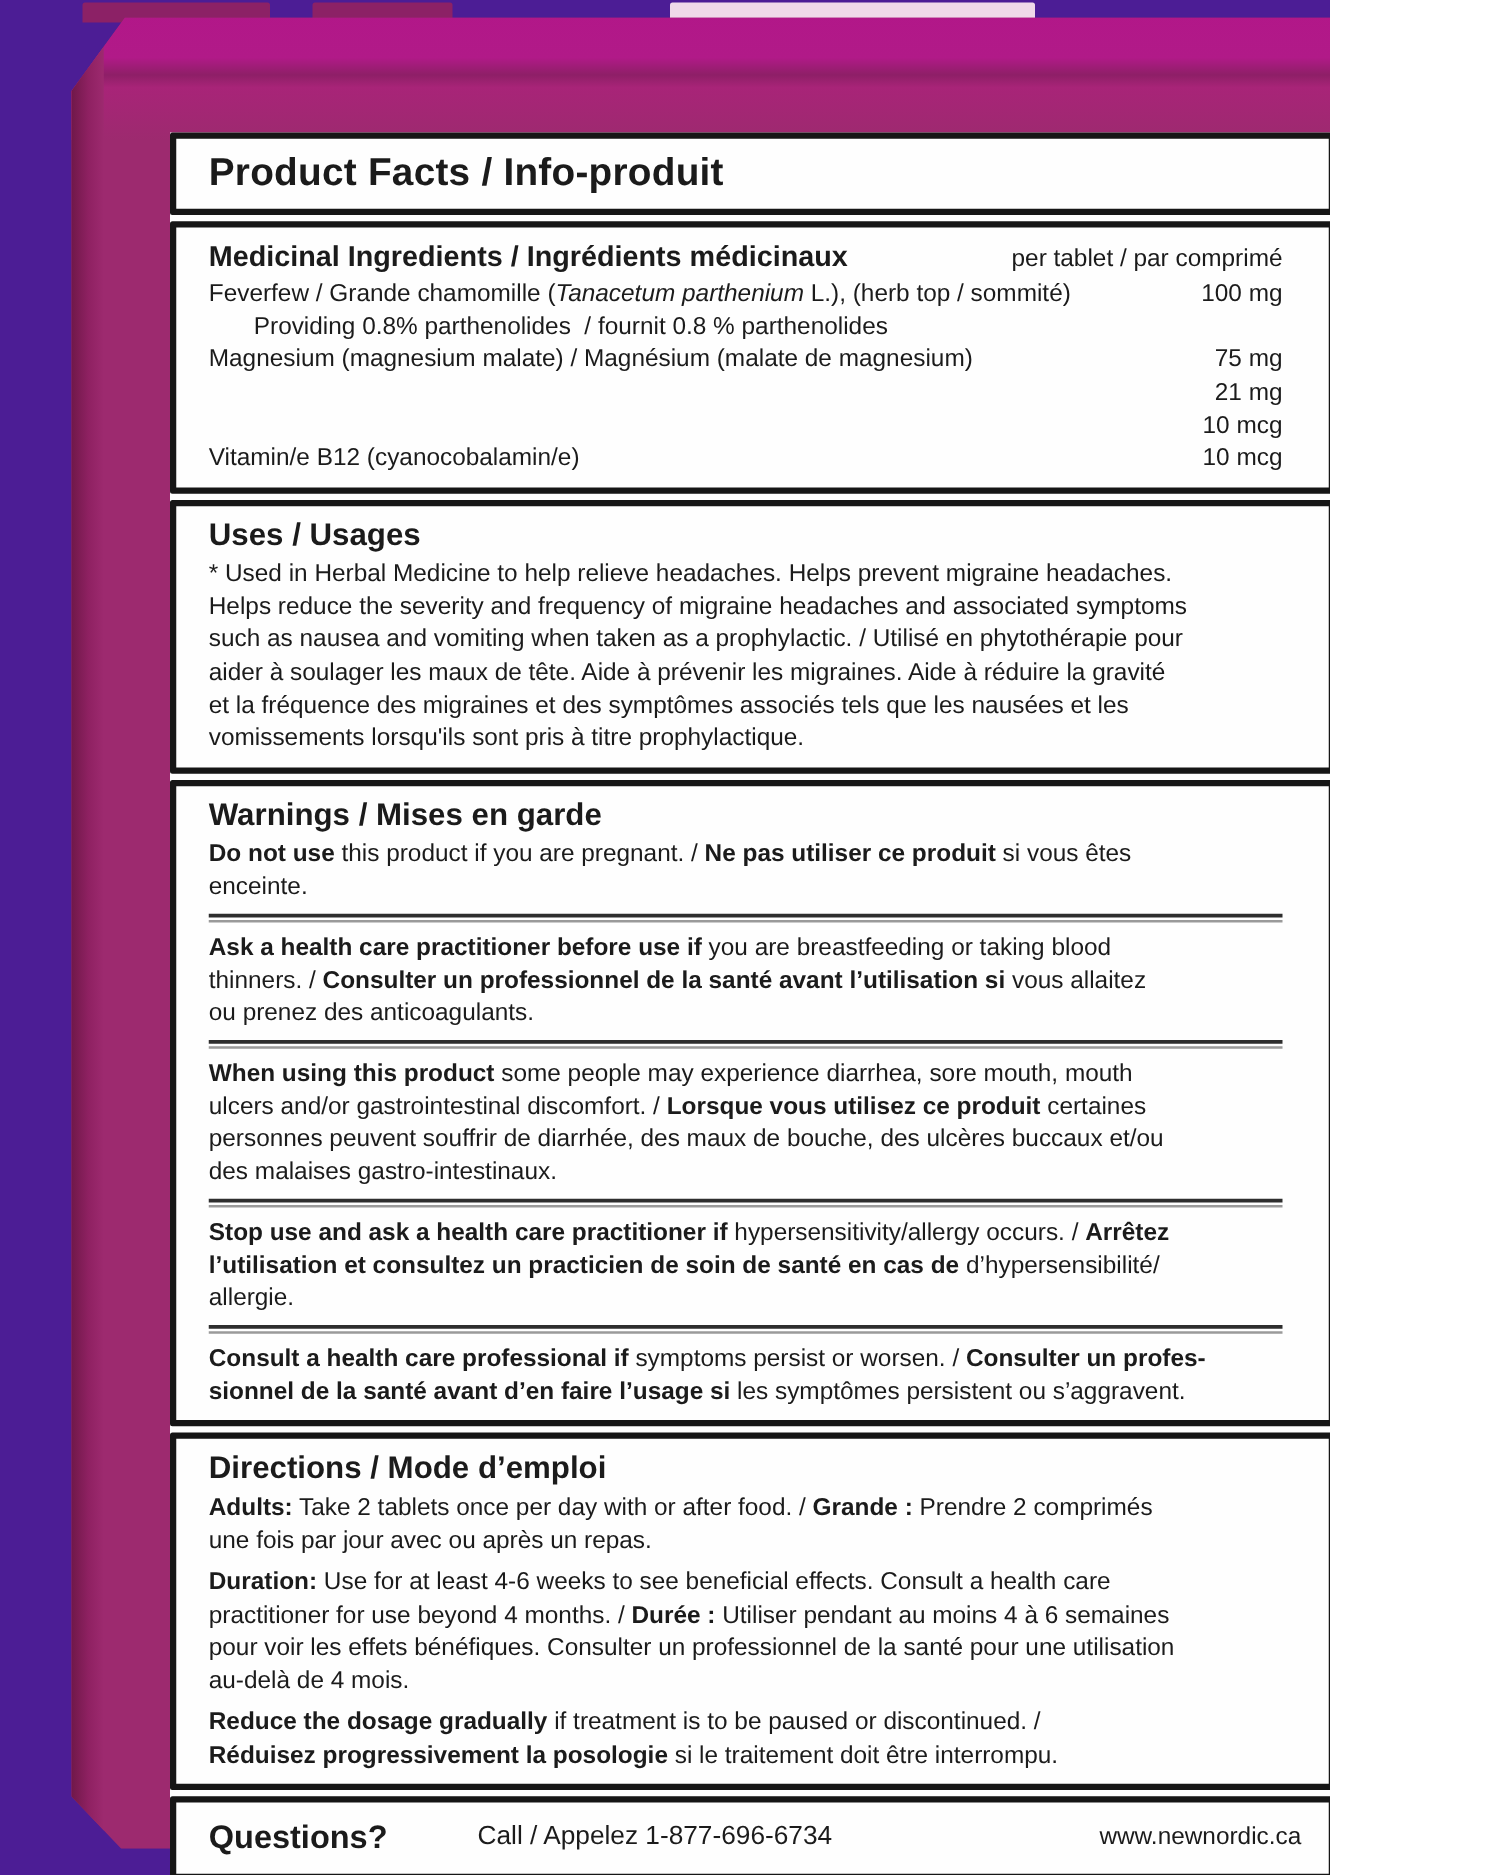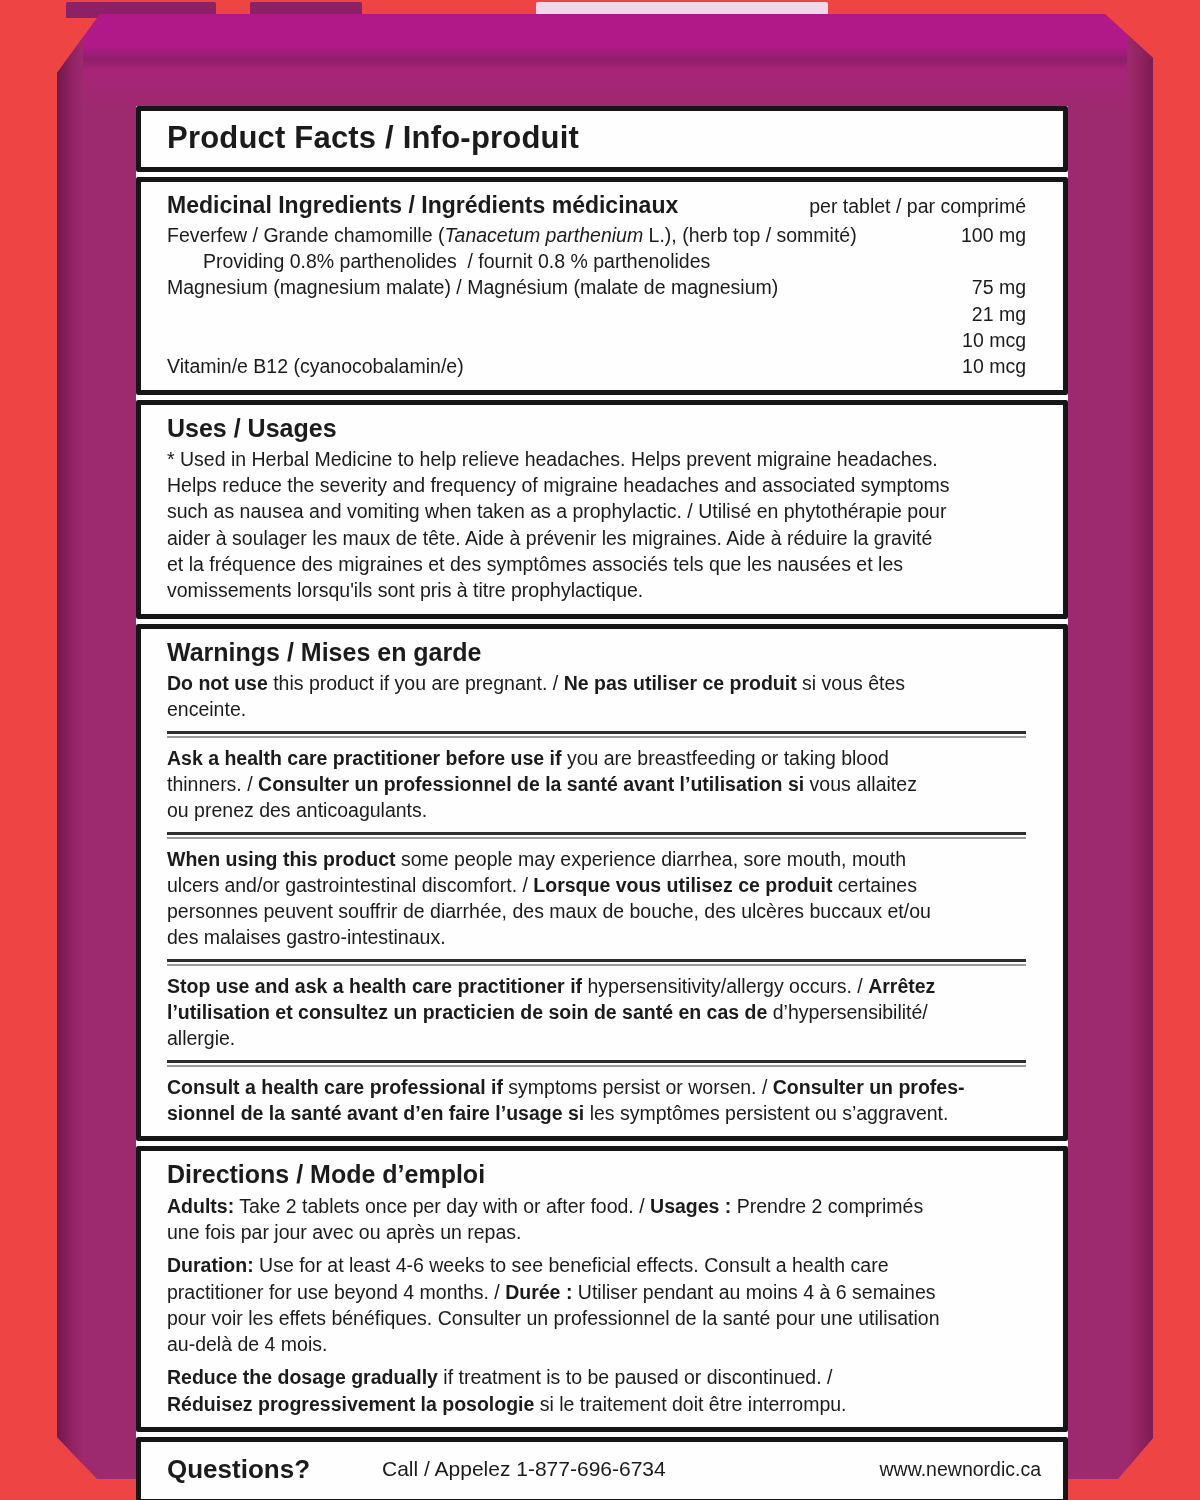--- a/index.html
+++ b/index.html
@@ -1,16 +1,16 @@
 <!DOCTYPE html>
 <html><head>
 <meta charset="utf-8">
 <style>
   html,body{margin:0;padding:0;background:#ffffff;}
-  .scene{position:relative;width:1200px;height:1500px;background:#ef4444;overflow:hidden;
+  .scene{position:relative;width:1064px;height:1500px;background:#4c1d95;overflow:hidden;
          font-family:"Liberation Sans","DejaVu Sans",sans-serif;color:#1b1b1b;}
 
   
   .tab{position:absolute;top:2px;height:16px;border-radius:2px 2px 0 0;}
   .tab-a{left:66px;width:150px;background:#8c2166;}
   .tab-b{left:250px;width:112px;background:#8c2166;}
   .tab-c{left:536px;width:292px;background:#efd9e9;}
 
   
   .box{position:absolute;inset:0;background:#9d2a6f;
@@ -127,21 +127,21 @@
       <p class="body"><span class="b">Stop use and ask a health care practitioner if</span><span> hypersensitivity/allergy occurs. / </span><span class="b">Arrêtez
 l’utilisation et consultez un practicien de soin de santé en cas de</span><span> d’hypersensibilité/
 allergie.</span></p>
       <div class="rule"></div>
       <p class="body"><span class="b">Consult a health care professional if</span><span> symptoms persist or worsen. / </span><span class="b">Consulter un profes-
 sionnel de la santé avant d’en faire l’usage si</span><span> les symptômes persistent ou s’aggravent.</span></p>
     </section>
 
     <section class="panel">
       <h2 class="sec">Directions / Mode d’emploi</h2>
-      <p class="body"><span class="b">Adults:</span><span> Take 2 tablets once per day with or after food. / </span><span class="b">Usages :</span><span> Prendre 2 comprimés
+      <p class="body"><span class="b">Adults:</span><span> Take 2 tablets once per day with or after food. / </span><span class="b">Grande :</span><span> Prendre 2 comprimés
 une fois par jour avec ou après un repas.</span></p>
       <p class="body"><span class="b">Duration:</span><span> Use for at least 4-6 weeks to see beneficial effects. Consult a health care
 practitioner for use beyond 4 months. / </span><span class="b">Durée :</span><span> Utiliser pendant au moins 4 à 6 semaines
 pour voir les effets bénéfiques. Consulter un professionnel de la santé pour une utilisation
 au-delà de 4 mois.</span></p>
       <p class="body"><span class="b">Reduce the dosage gradually</span><span> if treatment is to be paused or discontinued. /
 </span><span class="b">Réduisez progressivement la posologie</span><span> si le traitement doit être interrompu.</span></p>
     </section>
 
     <section class="panel panel-questions">

